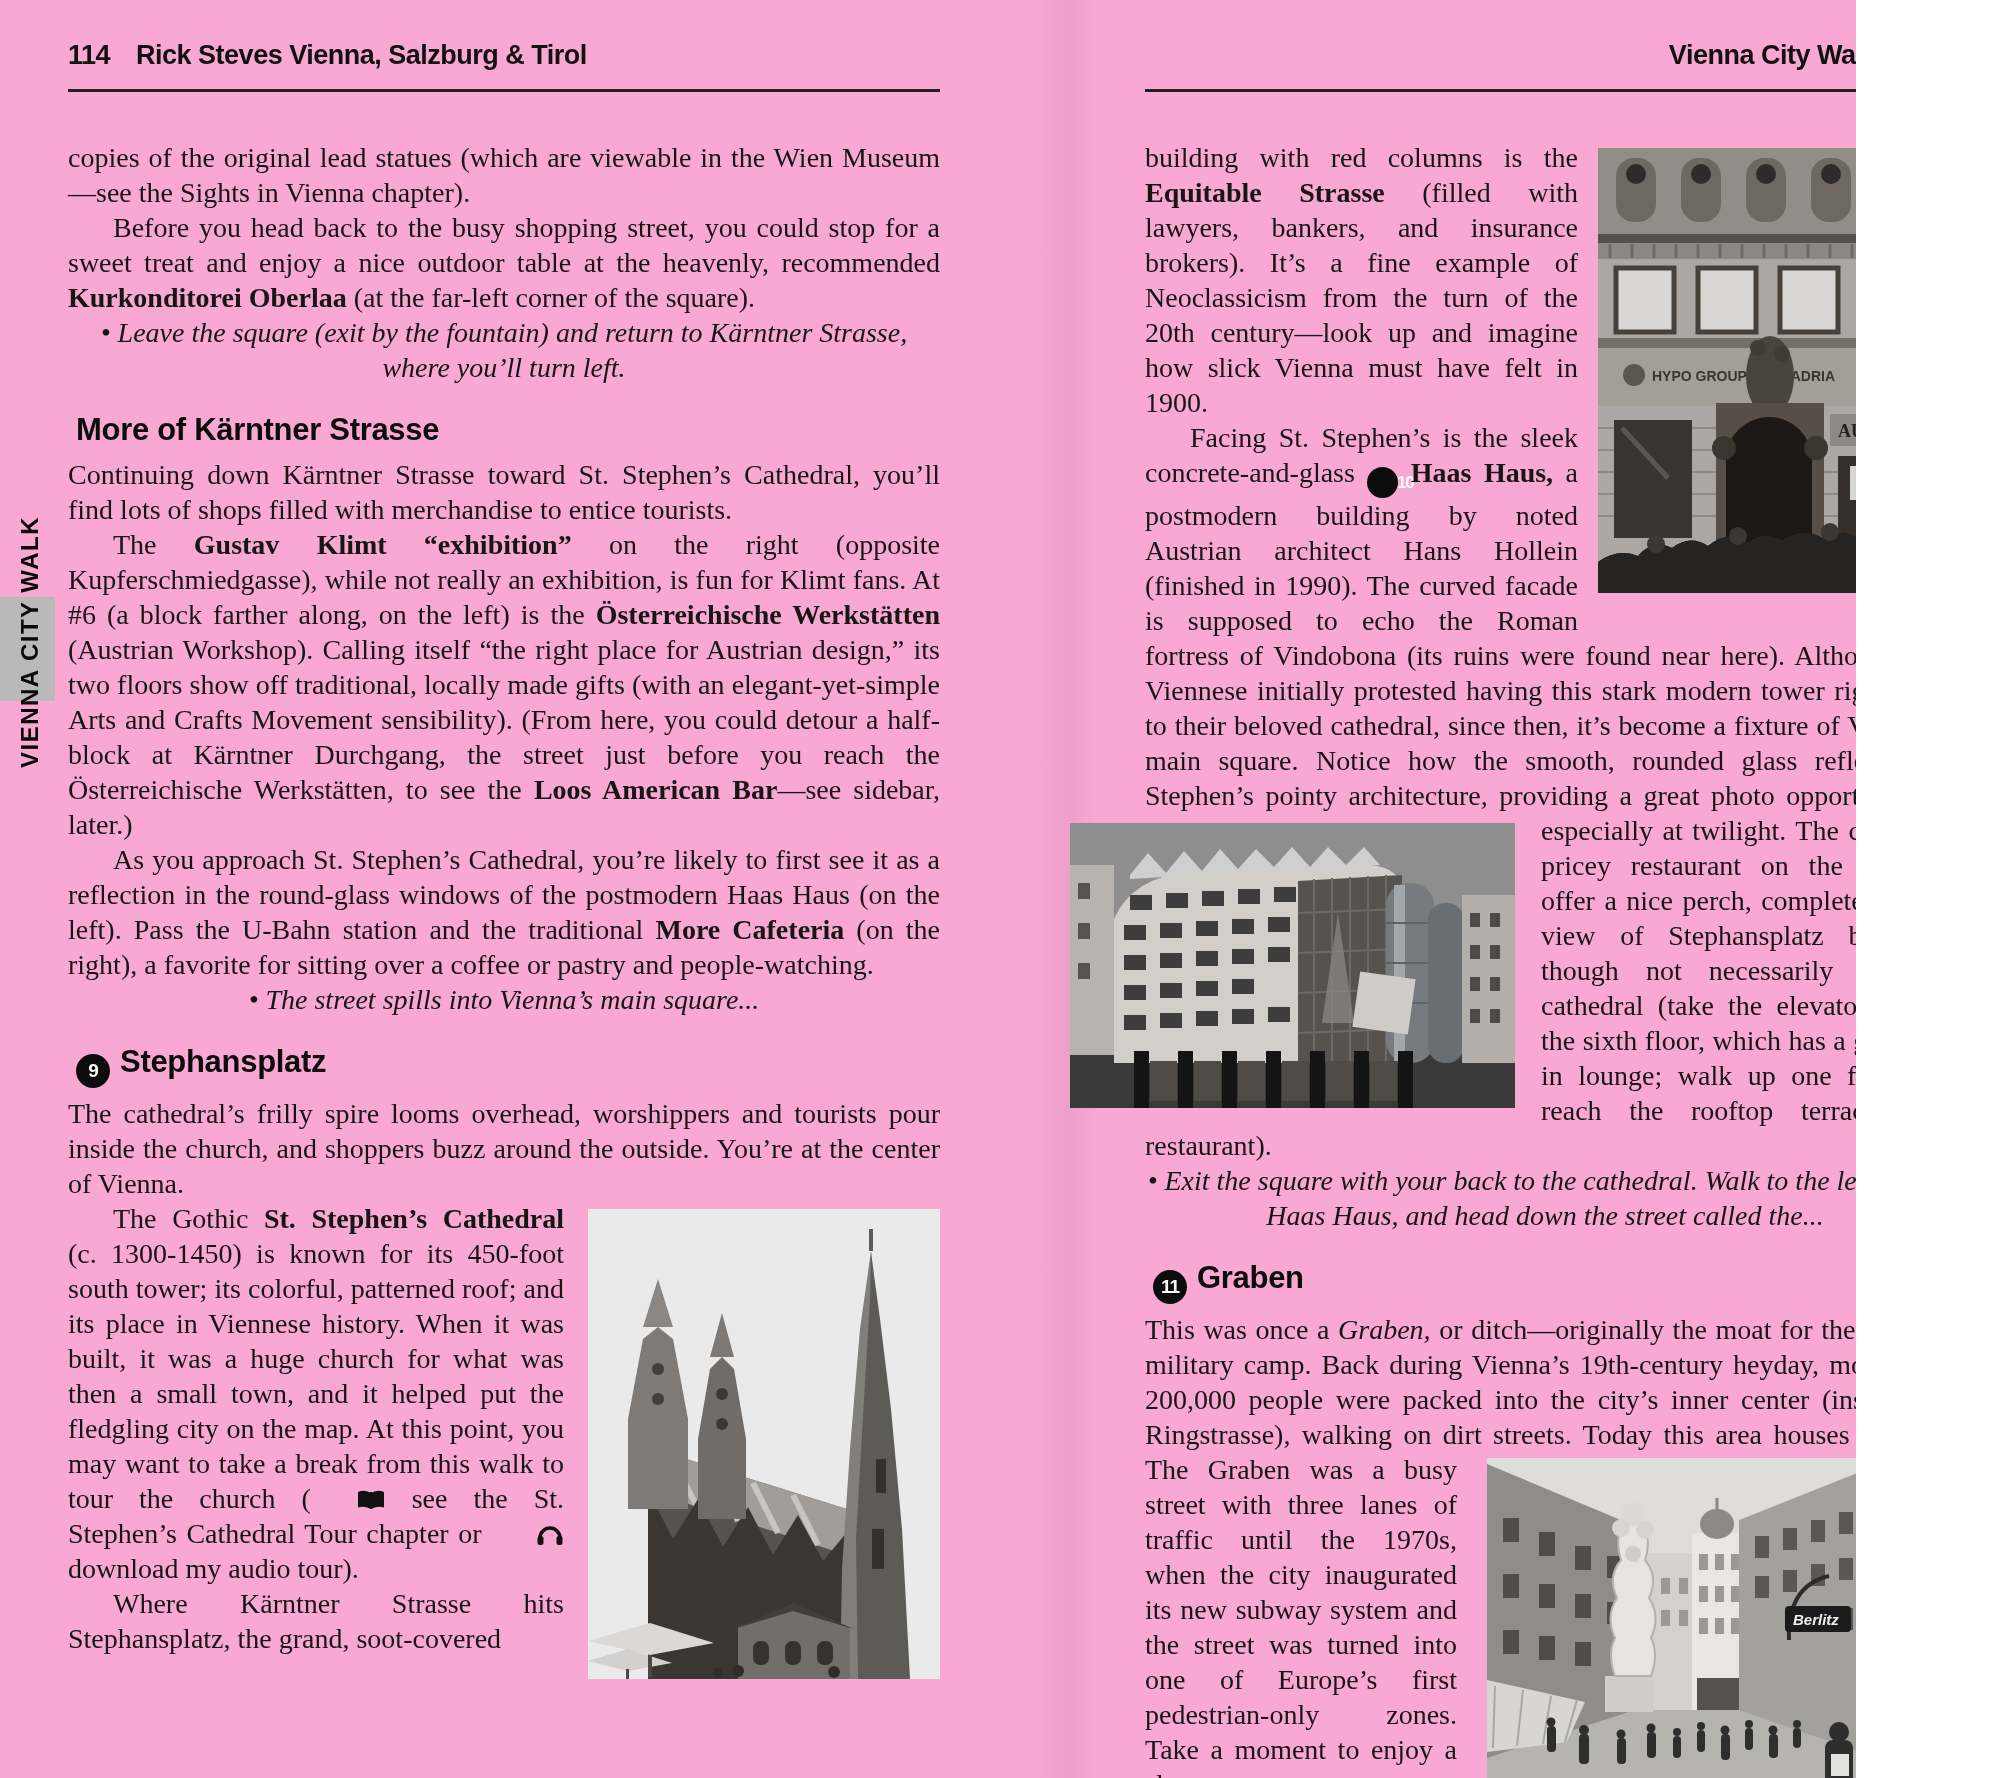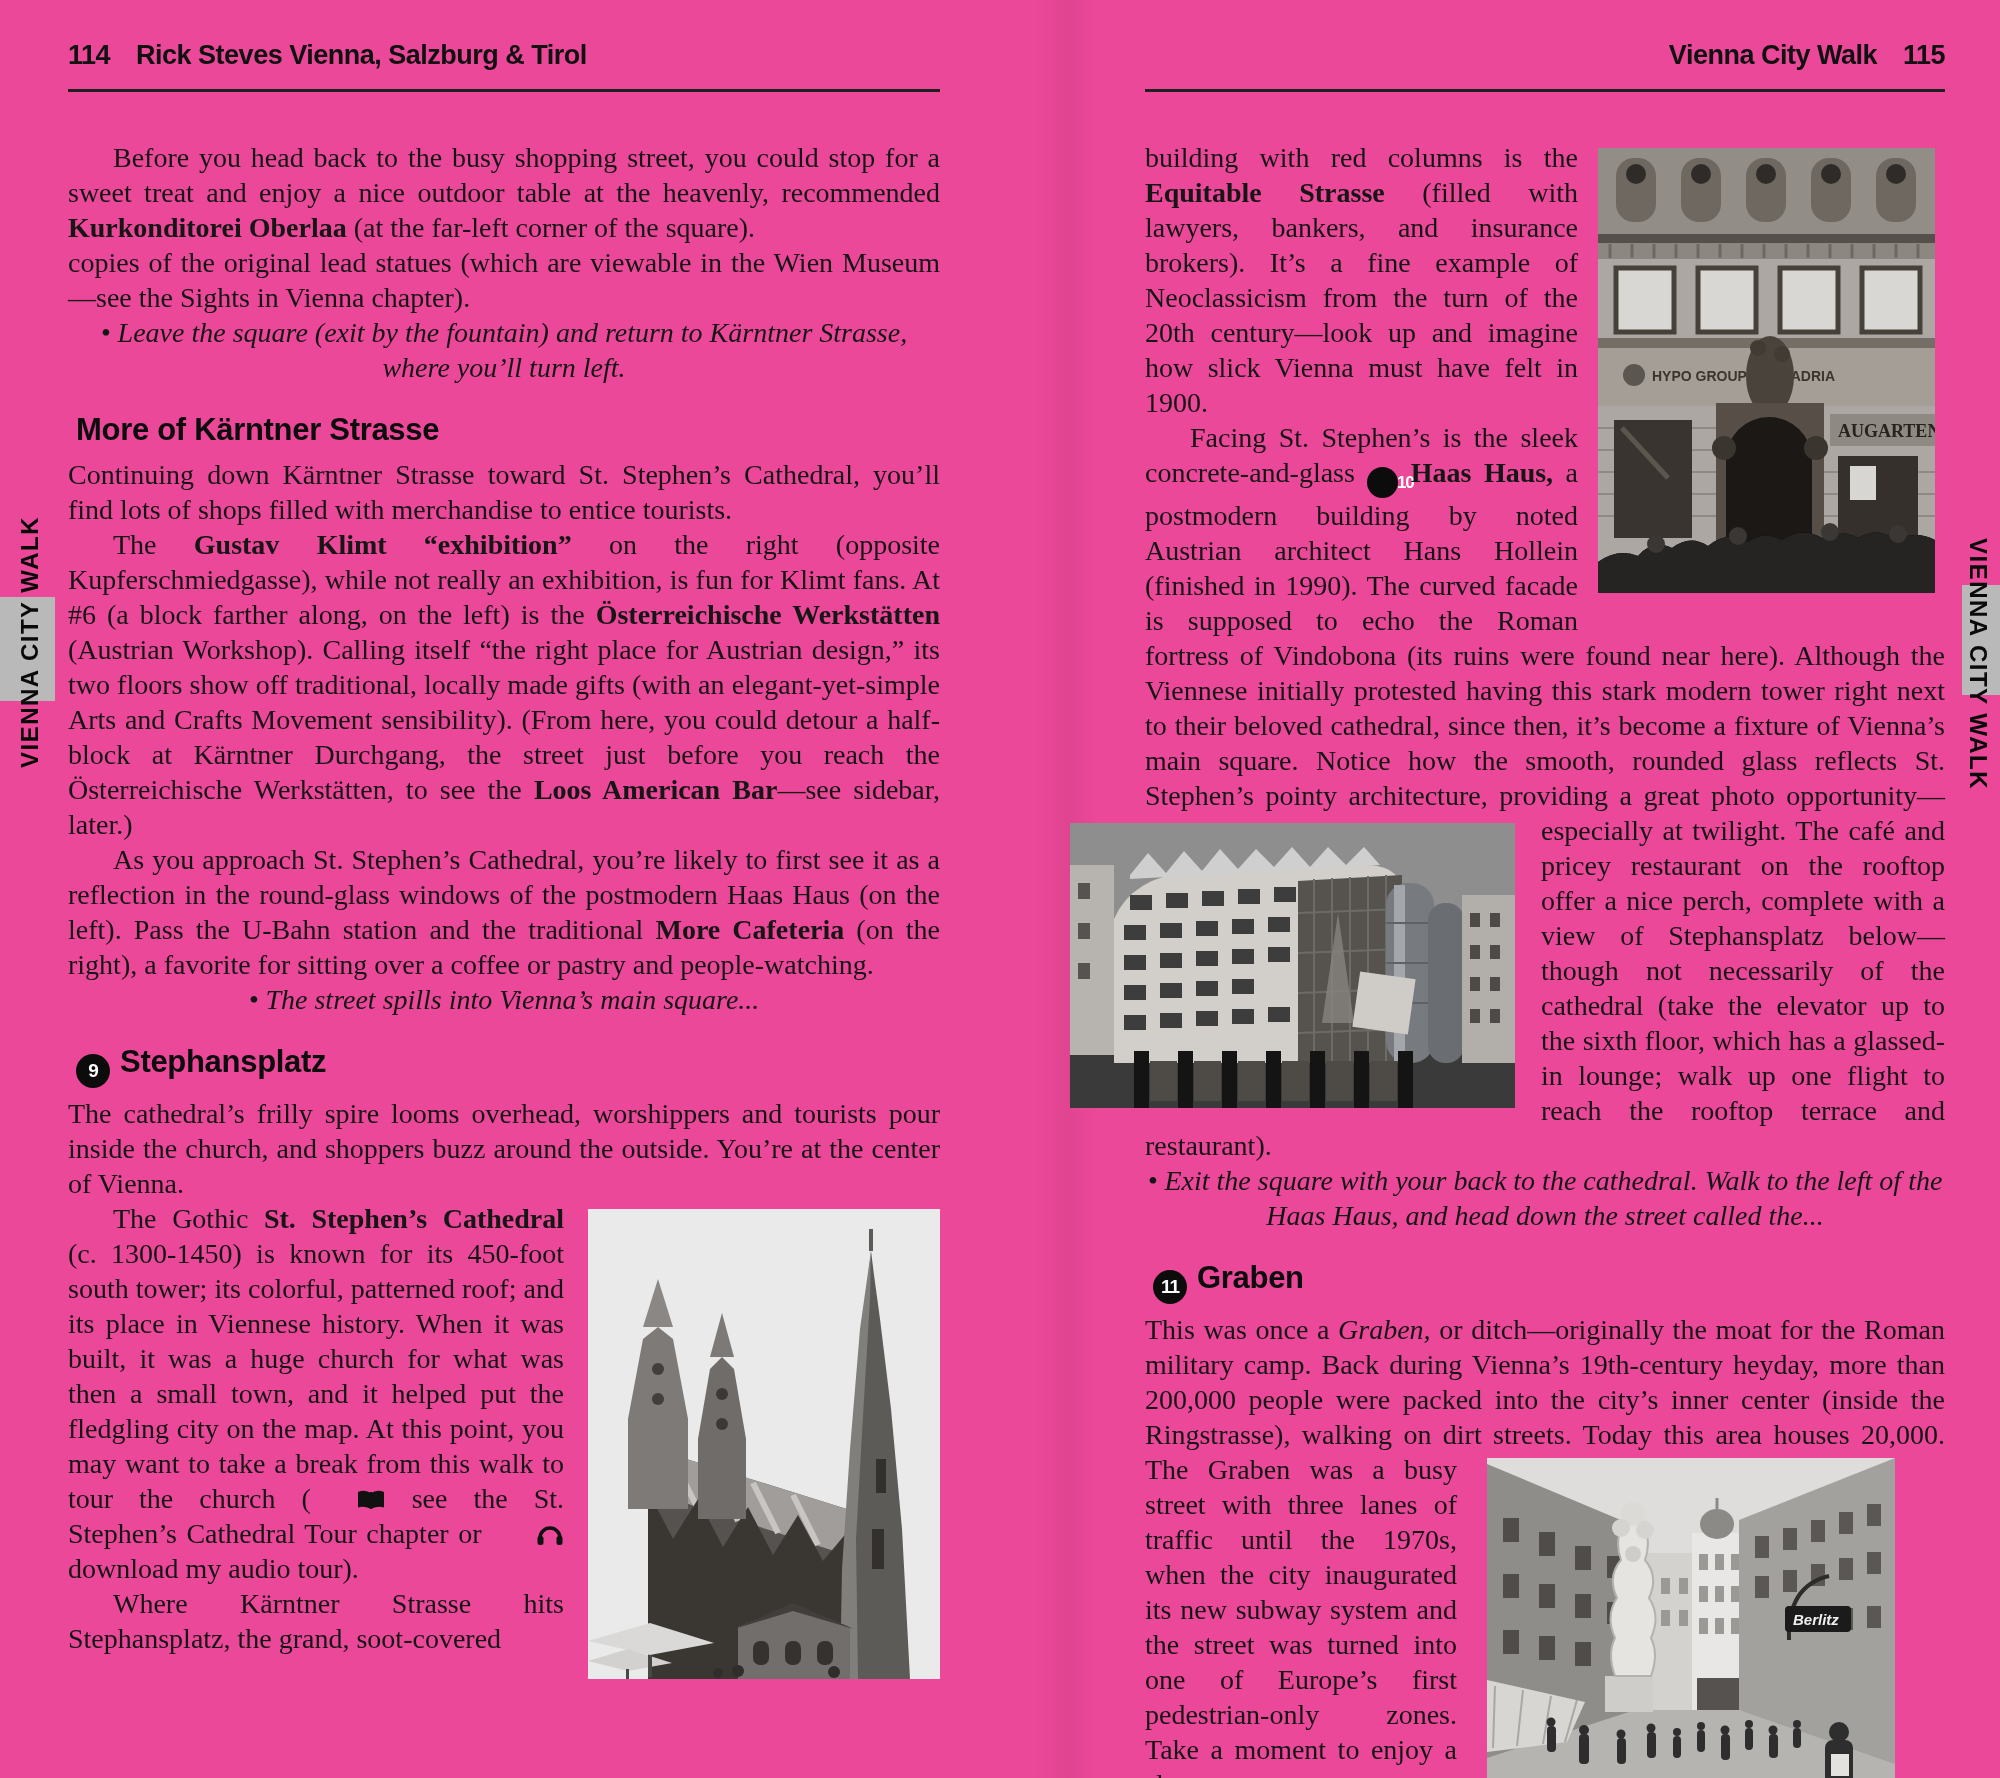--- a/index.html
+++ b/index.html
@@ -1,16 +1,16 @@
 <!DOCTYPE html>
 <html><head>
 <meta charset="utf-8">
 <style>
   html,body{margin:0;padding:0;background:#ffffff;}
-  #book{position:relative;width:2000px;height:1778px;background:#ec4899;overflow:hidden;
+  #book{position:relative;width:1856px;height:1778px;background:#f9a8d4;overflow:hidden;
         font-family:"Liberation Serif",serif;color:#161616;}
   
   .page{position:absolute;top:40px;}
   #page-left{left:68px;width:872px;}
   #page-right{left:1145px;width:800px;}
   .running-head{display:flex;align-items:baseline;border-bottom:3px solid #1f1f1f;
                 padding-bottom:18px;font-family:"Liberation Sans",sans-serif;
                 font-size:27px;font-weight:bold;letter-spacing:-0.5px;color:#111;}
   .running-head.right{justify-content:flex-end;}
   .rh-gap{width:26px;}
@@ -57,22 +57,22 @@
 
   <div id="spine"></div>
 
   <div class="page" id="page-left">
     <div class="running-head">
       <span class="rh-num">114</span>
       <span class="rh-gap"></span>
       <span>Rick Steves Vienna, Salzburg &amp; Tirol</span>
     </div>
     <div class="page-body" id="left-body">
+        <p class="body">copies of the original lead statues (which are viewable in the Wien Museum—see the Sights in Vienna chapter).</p>
         <p class="body indent">Before you head back to the busy shopping street, you could stop for a sweet treat and enjoy a nice outdoor table at the heavenly, recommended <b>Kurkonditorei Oberlaa</b> (at the far-left corner of the square).</p>
-        <p class="body">copies of the original lead statues (which are viewable in the Wien Museum—see the Sights in Vienna chapter).</p>
         <p class="bullet">• Leave the square (exit by the fountain) and return to Kärntner Strasse, where you’ll turn left.</p>
         <h2 class="sec-head">More of Kärntner Strasse</h2>
         <p class="body">Continuing down Kärntner Strasse toward St. Stephen’s Cathedral, you’ll find lots of shops filled with merchandise to entice tourists.</p>
         <p class="body indent">The <b>Gustav Klimt “exhibition”</b> on the right (opposite Kupferschmiedgasse), while not really an exhibition, is fun for Klimt fans. At #6 (a block farther along, on the left) is the <b>Österreichische Werkstätten</b> (Austrian Workshop). Calling itself “the right place for Austrian design,” its two floors show off traditional, locally made gifts (with an elegant-yet-simple Arts and Crafts Movement sensibility). (From here, you could detour a half-block at Kärntner Durchgang, the street just before you reach the Österreichische Werkstätten, to see the <b>Loos American Bar</b>—see sidebar, later.)</p>
         <p class="body indent">As you approach St. Stephen’s Cathedral, you’re likely to first see it as a reflection in the round-glass windows of the postmodern Haas Haus (on the left). Pass the U-Bahn station and the traditional <b>More Cafeteria</b> (on the right), a favorite for sitting over a coffee or pastry and people-watching.</p>
         <p class="bullet">• The street spills into Vienna’s main square...</p>
         <h2 class="sec-head"><span class="badge">9</span>Stephansplatz</h2>
         <p class="body">The cathedral’s frilly spire looms overhead, worshippers and tourists pour inside the church, and shoppers buzz around the outside. You’re at the center of Vienna.</p>
         <p class="body indent"><span class="fig fig-cathedral">
             <svg viewBox="0 0 352 470" preserveAspectRatio="none">

